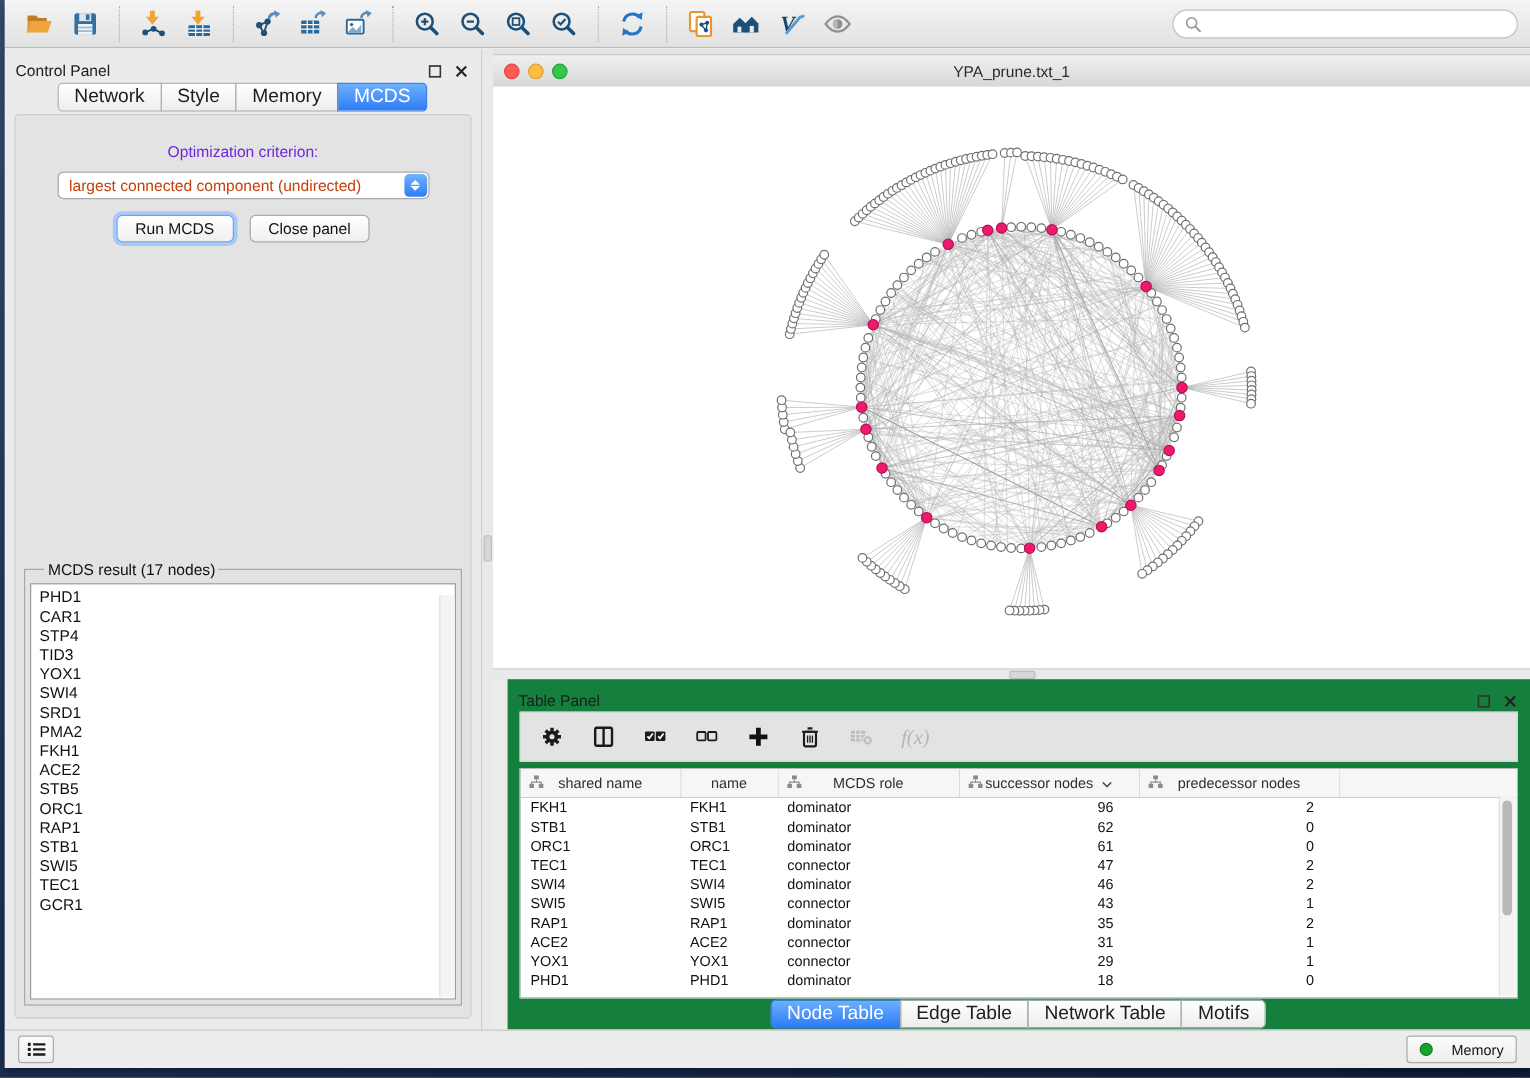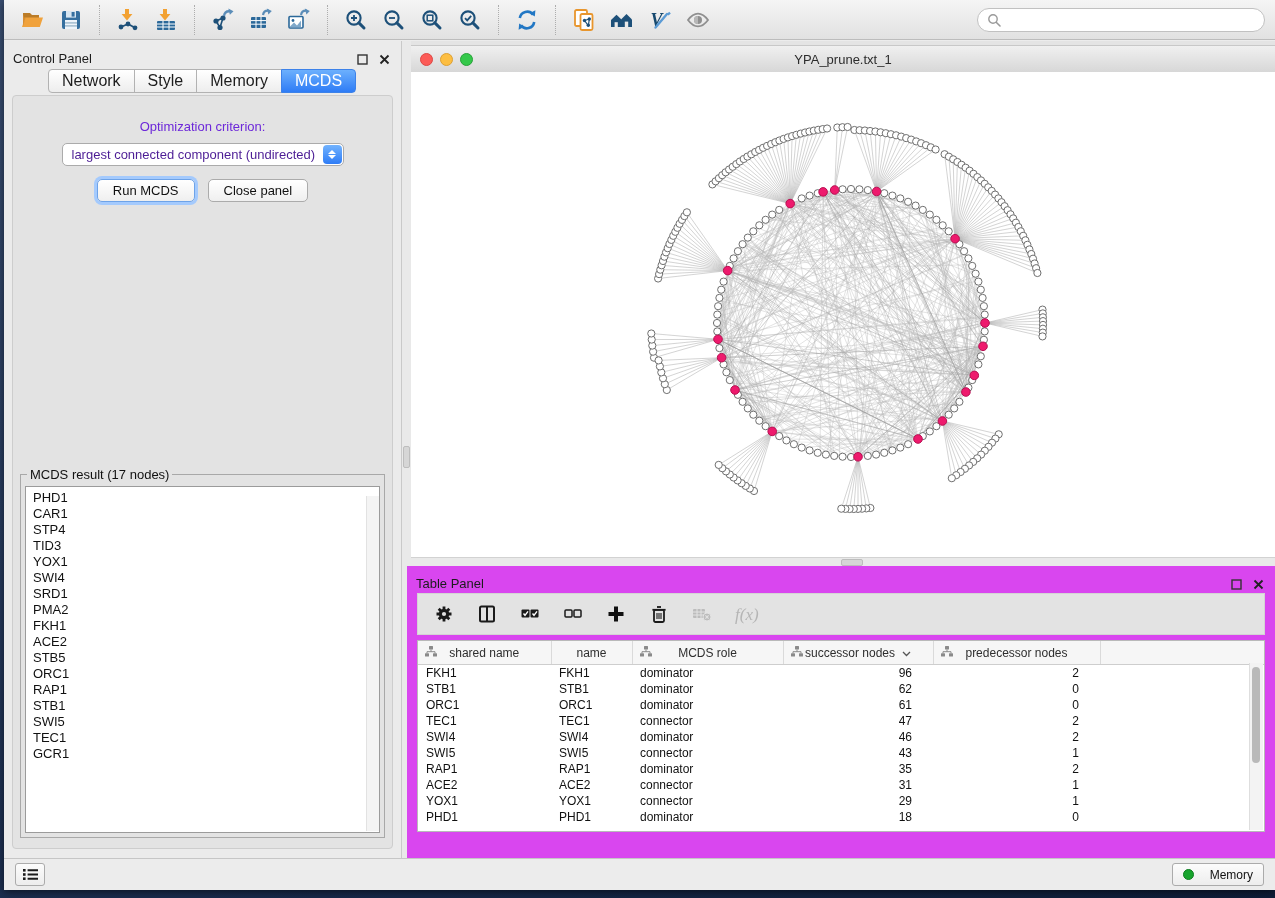--- a/index.html
+++ b/index.html
@@ -23,29 +23,29 @@
 
   
   .cpanel{position:absolute;left:0;top:41px;width:398px;height:817px;background:#ebebeb;border-right:1px solid #c9c9c9;box-sizing:border-box}
   .ctabs{display:flex;justify-content:center;margin-top:3px;position:relative;z-index:2}
   .tab{padding:3px 13px;font-size:16px;background:linear-gradient(#ffffff,#ededed);border:1px solid #b2b2b2;margin-left:-1px;color:#1d1d1d;display:flex;align-items:center;height:16px}
   .ctabs .tab:first-child{border-radius:4px 0 0 4px}
   .ctabs .tab:last-child{border-radius:0 4px 4px 0}
   .tab.active{background:linear-gradient(#6cb0fd,#2e7cf6);border-color:#3d82e9;color:#fff}
   .cp-inner{position:absolute;left:8px;right:8px;top:54px;bottom:9px;background:#e3e3e3;border:1px solid #cdcdcd;border-radius:4px}
   .opt-label{text-align:center;margin-top:23px;font-size:13px;color:#6d28d9}
-  .selectbox{margin:9px auto 0;width:282px;height:23px;background:#fff;border:1px solid #ababab;border-radius:5px;display:flex;align-items:center;font-size:13px;color:#4c1d95;padding-left:9px;position:relative;box-sizing:border-box}
+  .selectbox{margin:9px auto 0;width:310px;height:23px;background:#fff;border:1px solid #ababab;border-radius:5px;display:flex;align-items:center;font-size:13px;color:#c2410c;padding-left:9px;position:relative;box-sizing:border-box}
   .sel-step{position:absolute;top:1px;right:1px;width:19px;height:19px;border-radius:4px;background:linear-gradient(#72b3fe,#2e7cf6);display:flex;flex-direction:column;align-items:center;justify-content:center;gap:1px}
   .tri-up{width:0;height:0;border-left:4px solid transparent;border-right:4px solid transparent;border-bottom:4px solid #fff}
   .tri-dn{width:0;height:0;border-left:4px solid transparent;border-right:4px solid transparent;border-top:4px solid #fff}
   .btnrow{display:flex;justify-content:center;gap:13px;margin-top:13px}
   .btn{height:23px;padding:0 15px;background:linear-gradient(#ffffff,#efefef);border:1px solid #ababab;border-radius:5px;font-size:13px;color:#111}
   .btn.focusring{box-shadow:0 0 0 3px #a4cafd;border-color:#6ea3e8}
   .mcds-field{position:absolute;left:7px;right:7px;top:371px;bottom:10px;border:1px solid #a8a8a8;margin:0;padding:4px}
-  .mcds-field legend{font-size:13px;color:#111;padding:0 3px;margin-left:2px}
+  .mcds-field legend{font-size:13px;color:#111;padding:0 3px;margin-left:12px}
   .listbox{position:relative;width:100%;height:100%;background:#fff;border:1px solid #9b9b9b;box-sizing:border-box;overflow:hidden;padding:3px 0 0 7px;font-size:13px;line-height:16px;color:#111}
   .list-scroll{position:absolute;top:1px;bottom:1px;right:1px;width:12px;background:#f4f4f4;border-left:1px solid #e2e2e2}
 
   
   .vsplit{position:absolute;left:398px;top:41px;width:9px;height:817px;background:#e9e9e9}
   .vsplit .grip{position:absolute;left:1px;top:405px;width:7px;height:22px;background:#d6d6d6;border:1px solid #bdbdbd;border-radius:2px;box-sizing:border-box}
   .hsplit{position:absolute;left:407px;top:557px;right:0;height:9px;background:#e9e9e9;border-top:1px solid #d2d2d2}
   .hsplit .grip{position:absolute;left:430px;top:1px;width:22px;height:7px;background:#d6d6d6;border:1px solid #bdbdbd;border-radius:2px;box-sizing:border-box}
 
   
@@ -53,21 +53,21 @@
   .net-titlebar{position:absolute;left:0;right:0;top:4px;height:26px;background:linear-gradient(#f0f0f0,#d7d7d7);border-top:1px solid #c8c8c8;border-bottom:1px solid #aeaeae;display:flex;align-items:center;padding:0 9px}
   .tl{width:13px;height:13px;border-radius:50%;margin-right:7px;box-sizing:border-box}
   .tl.red{background:#fc5b57;border:1px solid #dd4743}
   .tl.yel{background:#fdbe41;border:1px solid #dda032}
   .tl.grn{background:#34c84a;border:1px solid #27a138}
   .net-title{position:absolute;left:0;right:0;text-align:center;font-size:13px;color:#2c2c2c}
   .net-canvas{position:absolute;left:0;right:0;top:31px;bottom:0;background:#fff}
   .net-canvas svg{position:absolute;left:0;top:0}
 
   
-  .tpanel{position:absolute;left:403px;top:566px;right:0;height:292px;background:#d946ef}
+  .tpanel{position:absolute;left:419px;top:566px;right:0;height:292px;background:#15803d}
   .t-toolbar{position:absolute;left:10px;right:10px;top:27px;height:42px;background:#e3e3e3;border:1px solid #d4d4d4;display:flex;align-items:center;gap:19px;padding:0 14px;box-sizing:border-box}
   .t-toolbar .tbtn{width:24px;height:24px;margin:0}
   .t-tablewrap{position:absolute;left:10px;right:10px;top:74px;height:192px;background:#fff;border:1px solid #b9b9b9;box-sizing:border-box;overflow:hidden}
   table.node-table{width:100%;border-collapse:collapse;table-layout:fixed;font-size:12px;color:#111}
   .node-table th{position:relative;height:21px;background:#f6f6f6;border-right:1px solid #dadada;border-bottom:1px solid #cecece;font-weight:normal;color:#2e2e2e;font-size:12px;text-align:center;overflow:hidden;white-space:nowrap}
   .node-table th.filler{border-right:none}
   .th-icon{position:absolute;left:7px;top:5px}
   .th-sort{margin-left:7px}
   .node-table td{height:16px;line-height:16px;padding:0 8px;white-space:nowrap;overflow:hidden}
   .node-table td.num{text-align:right;padding-right:21px}
@@ -1344,20 +1344,26 @@
                 <td class="num">18</td>
                 <td class="num">0</td>
                 <td></td>
               </tr>
             </tbody>
       </table>
       <div class="t-scroll">
             <div class="t-thumb"></div>
           </div>
     </div>
+    <div class="ttabs">
+          <div class="tab active">Node Table</div>
+          <div class="tab">Edge Table</div>
+          <div class="tab">Network Table</div>
+          <div class="tab">Motifs</div>
+        </div>
   </div>
 
   <div class="statusbar">
     <button class="sb-btn">
       <svg width="15" height="13" viewBox="0 0 15 13">
             <rect x="0" y="1" width="2.6" height="2.6" fill="#1b1b1b"></rect>
             <rect x="0" y="5.2" width="2.6" height="2.6" fill="#1b1b1b"></rect>
             <rect x="0" y="9.4" width="2.6" height="2.6" fill="#1b1b1b"></rect>
             <path d="M4.6 2.3H15M4.6 6.5H15M4.6 10.7H15" stroke="#1b1b1b" stroke-width="2"></path>
           </svg>

